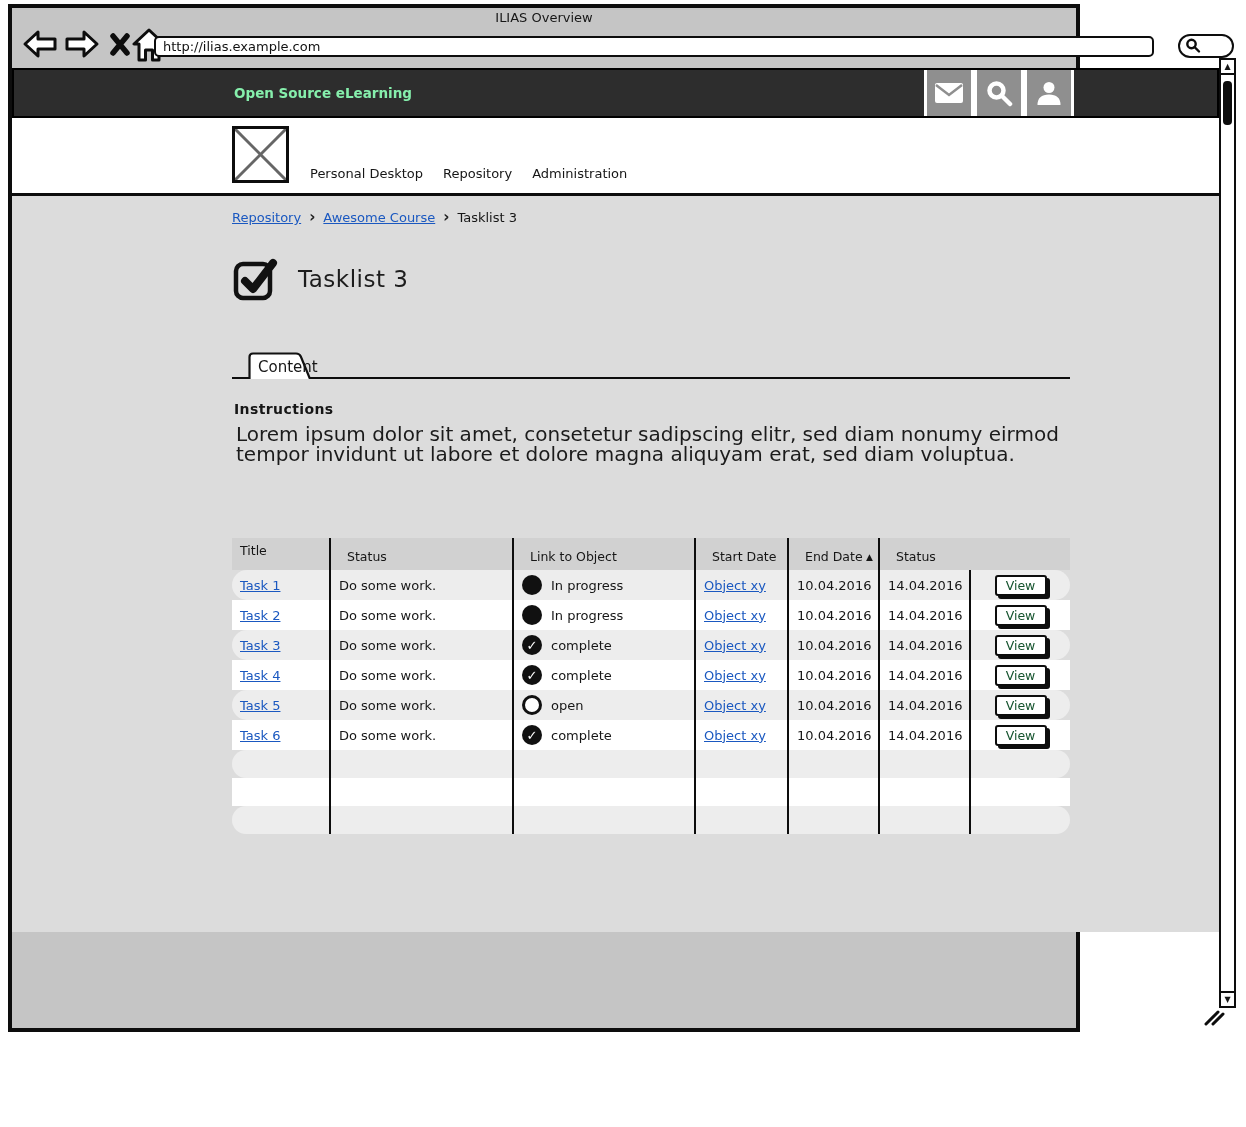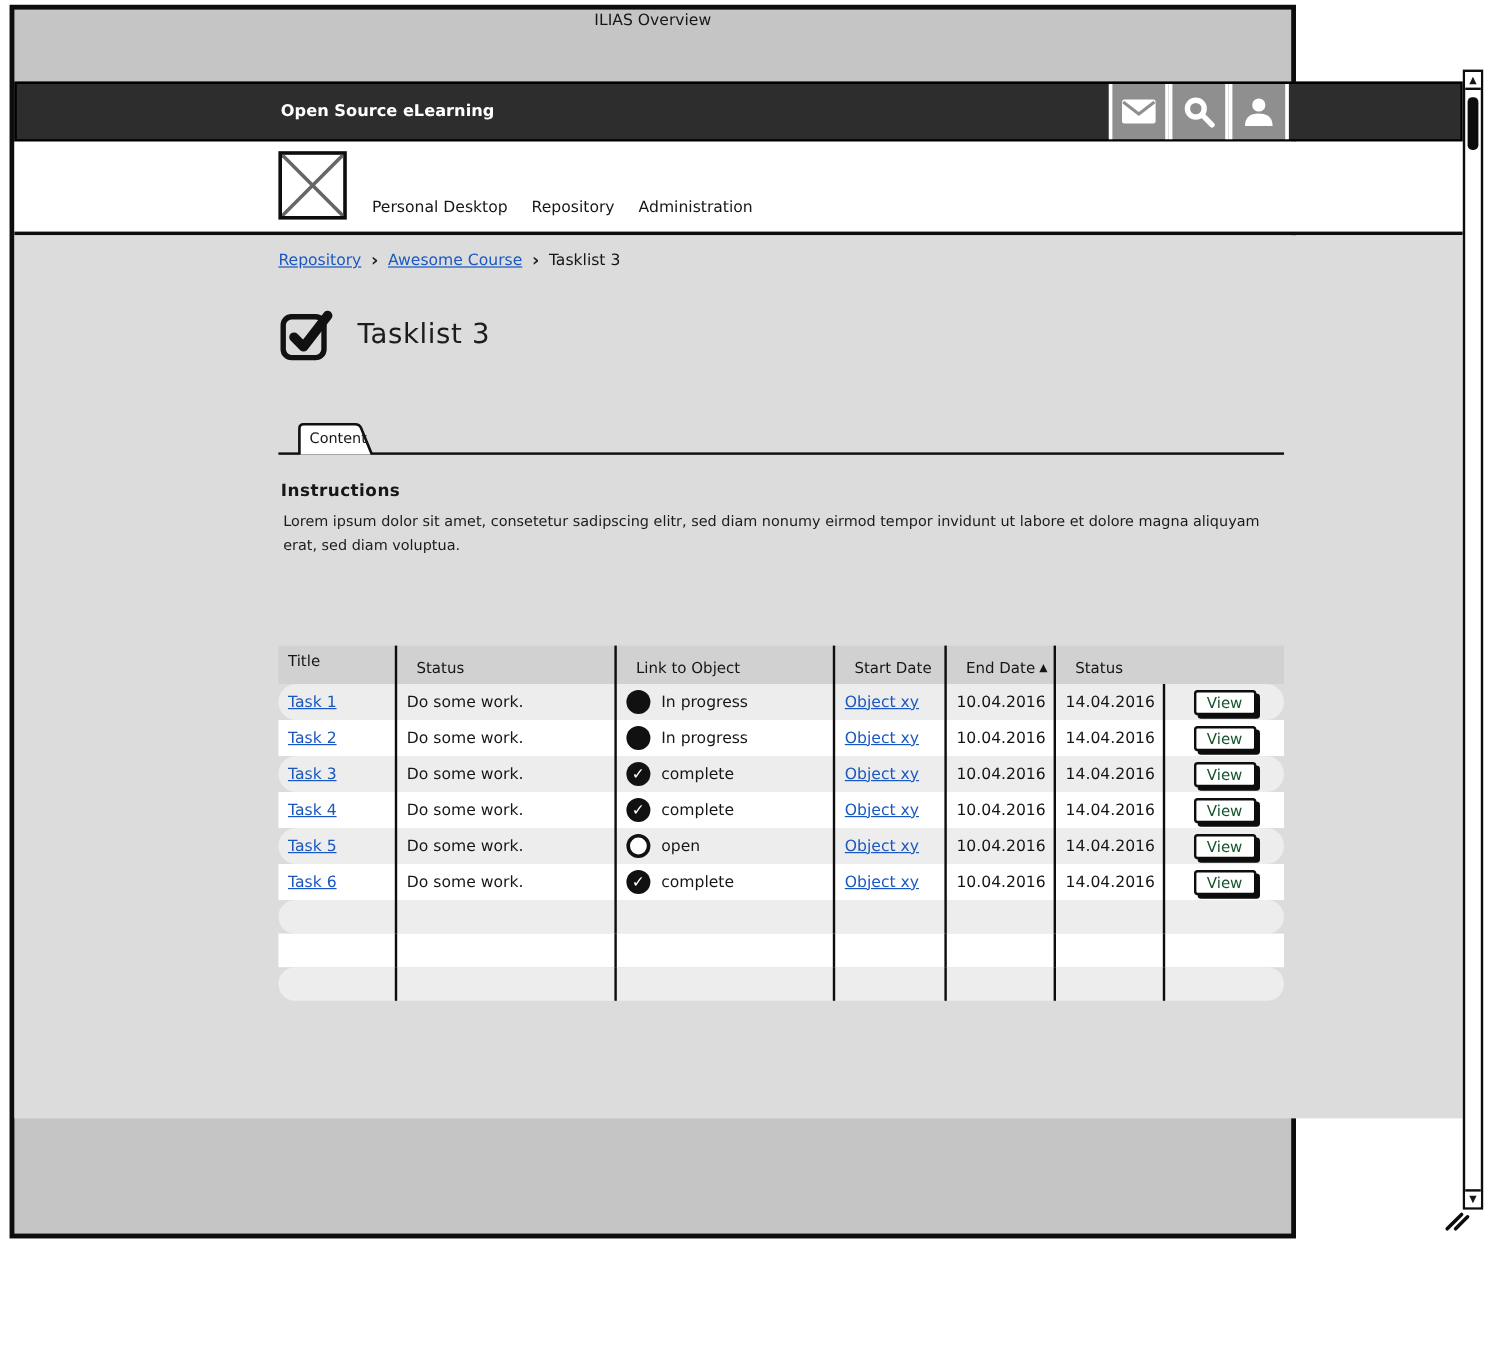--- a/index.html
+++ b/index.html
@@ -19,21 +19,21 @@
   .url-bar { position:absolute; left:142px; top:8px; width:1000px; height:21px;
              border:2px solid #0d0d0d; border-radius:5px; background:#fff;
              font-family:inherit; font-size:13px; padding:0 7px; color:#111; }
   .search-pill { position:absolute; left:1166px; top:6px; width:56px; height:24px;
                  border:2px solid #0d0d0d; border-radius:13px; background:#fff;
                  display:flex; align-items:center; padding-left:4px; cursor:pointer; }
 
   
   .topbar { position:absolute; left:0; top:60px; width:1207px; height:50px;
             background:#2d2d2d; border:2px solid #000; }
-  .brand { position:absolute; left:220px; top:0; line-height:46px; color:#ffffff;
+  .brand { position:absolute; left:220px; top:0; line-height:46px; color:#86efac;
            font-size:13.5px; font-weight:bold; }
   .hdr-btns { position:absolute; left:910px; top:0; height:46px; display:flex; }
   .hdr-btn { width:50px; height:46px; background:#8f8f8f; border-left:3px solid #fff;
              border-right:3px solid #fff; display:flex; align-items:center;
              justify-content:center; cursor:pointer; }
 
   
   .navbar { position:absolute; left:0; top:110px; width:1207px; height:78px;
             background:#fff; border-bottom:3px solid #0d0d0d; }
   .logo { position:absolute; left:220px; top:8px; width:57px; height:57px;
@@ -51,26 +51,26 @@
   .wlink { color:#1a58c0; text-decoration:underline; cursor:pointer; }
 
   .title-row { position:absolute; left:220px; top:60px; display:flex;
                align-items:center; gap:20px; }
   .page-title { font-size:23px; color:#1d1d1d; letter-spacing:0.5px; }
 
   .tab-line { position:absolute; left:220px; top:181px; width:838px; height:0;
               border-top:2px solid #0d0d0d; z-index:1; }
   .tab { position:absolute; left:236px; top:156px; width:70px; height:27px;
          z-index:2; cursor:pointer; }
-  .tab-label { position:absolute; left:10px; top:6px; font-size:12px; }
+  .tab-label { position:absolute; left:10px; top:6px; font-size:15px; }
 
   .instr-h { position:absolute; left:222px; top:205px; font-size:14px;
              font-weight:bold; letter-spacing:0.4px; }
   .instr-p { position:absolute; left:224px; top:229px; width:842px;
-             font-size:12px; line-height:19.5px; color:#1b1b1b; }
+             font-size:20px; line-height:19.5px; color:#1b1b1b; }
 
   
   .task-table { position:absolute; left:220px; top:294px; width:838px;margin-top:48px; }
   .trow, .thead { display:grid; grid-template-columns:97px 183px 182px 93px 91px 91px 101px; }
   .thead { height:32px; background:#d1d1d1; }
   .th { display:flex; align-items:flex-end; padding:0 0 6px 16px; font-size:12.5px;
         border-left:2px solid #0d0d0d; overflow:hidden; }
   .th:first-child { border-left:none; align-items:flex-start; padding:5px 0 0 8px; }
   .sort-ind { margin-left:auto; padding-right:5px; font-size:9px; line-height:1.6; }
   .trow { height:30px; font-size:13px; }
@@ -113,20 +113,49 @@
   .grip { position:absolute; right:10px; top:1px; cursor:nwse-resize; }
 </style>
 </head>
 <body>
 
 <div class="browser">
 
   <div class="titlebar">
     <span>ILIAS Overview</span>
   </div>
+  <div class="toolbar">
+    <div class="tb-icon tb-back">
+      <svg width="36" height="32" viewBox="0 0 36 32">
+          <path d="M33,11 H16 V4 L3,16 L16,28 V21 H33 Z" fill="#fff" stroke="#0d0d0d" stroke-width="3" stroke-linejoin="round"></path>
+        </svg>
+    </div>
+    <div class="tb-icon tb-fwd">
+      <svg width="36" height="32" viewBox="0 0 36 32">
+          <path d="M3,11 H20 V4 L33,16 L20,28 V21 H3 Z" fill="#fff" stroke="#0d0d0d" stroke-width="3" stroke-linejoin="round"></path>
+        </svg>
+    </div>
+    <div class="tb-icon tb-x">
+      <svg width="24" height="28" viewBox="0 0 24 28">
+          <path d="M5,6 L19,23 M19,6 L5,23" fill="none" stroke="#0d0d0d" stroke-width="5.5" stroke-linecap="round"></path>
+        </svg>
+    </div>
+    <div class="tb-icon tb-home">
+      <svg width="34" height="38" viewBox="0 0 34 38">
+          <path d="M17,4 L2,18 H7 V34 H13.5 V24 H20.5 V34 H27 V18 H32 Z" fill="#fff" stroke="#0d0d0d" stroke-width="3" stroke-linejoin="round"></path>
+        </svg>
+    </div>
+    <input class="url-bar" readonly="" value="http://ilias.example.com" style="">
+    <div class="search-pill">
+      <svg width="20" height="20" viewBox="0 0 20 20">
+          <circle cx="7.5" cy="8" r="4.2" fill="none" stroke="#0d0d0d" stroke-width="2.4"></circle>
+          <line x1="10.5" y1="11" x2="15" y2="15.5" stroke="#0d0d0d" stroke-width="2.4" stroke-linecap="round"></line>
+        </svg>
+    </div>
+  </div>
 
   <div class="topbar">
     <span class="brand">Open Source eLearning</span>
     <div class="hdr-btns">
       <div class="hdr-btn">
         <svg width="32" height="24" viewBox="0 0 32 24">
             <rect x="2" y="2" width="28" height="20" rx="2" fill="#fff"></rect>
             <path d="M3,4 L16,14 L29,4" fill="none" stroke="#8f8f8f" stroke-width="2.5"></path>
           </svg>
       </div>

